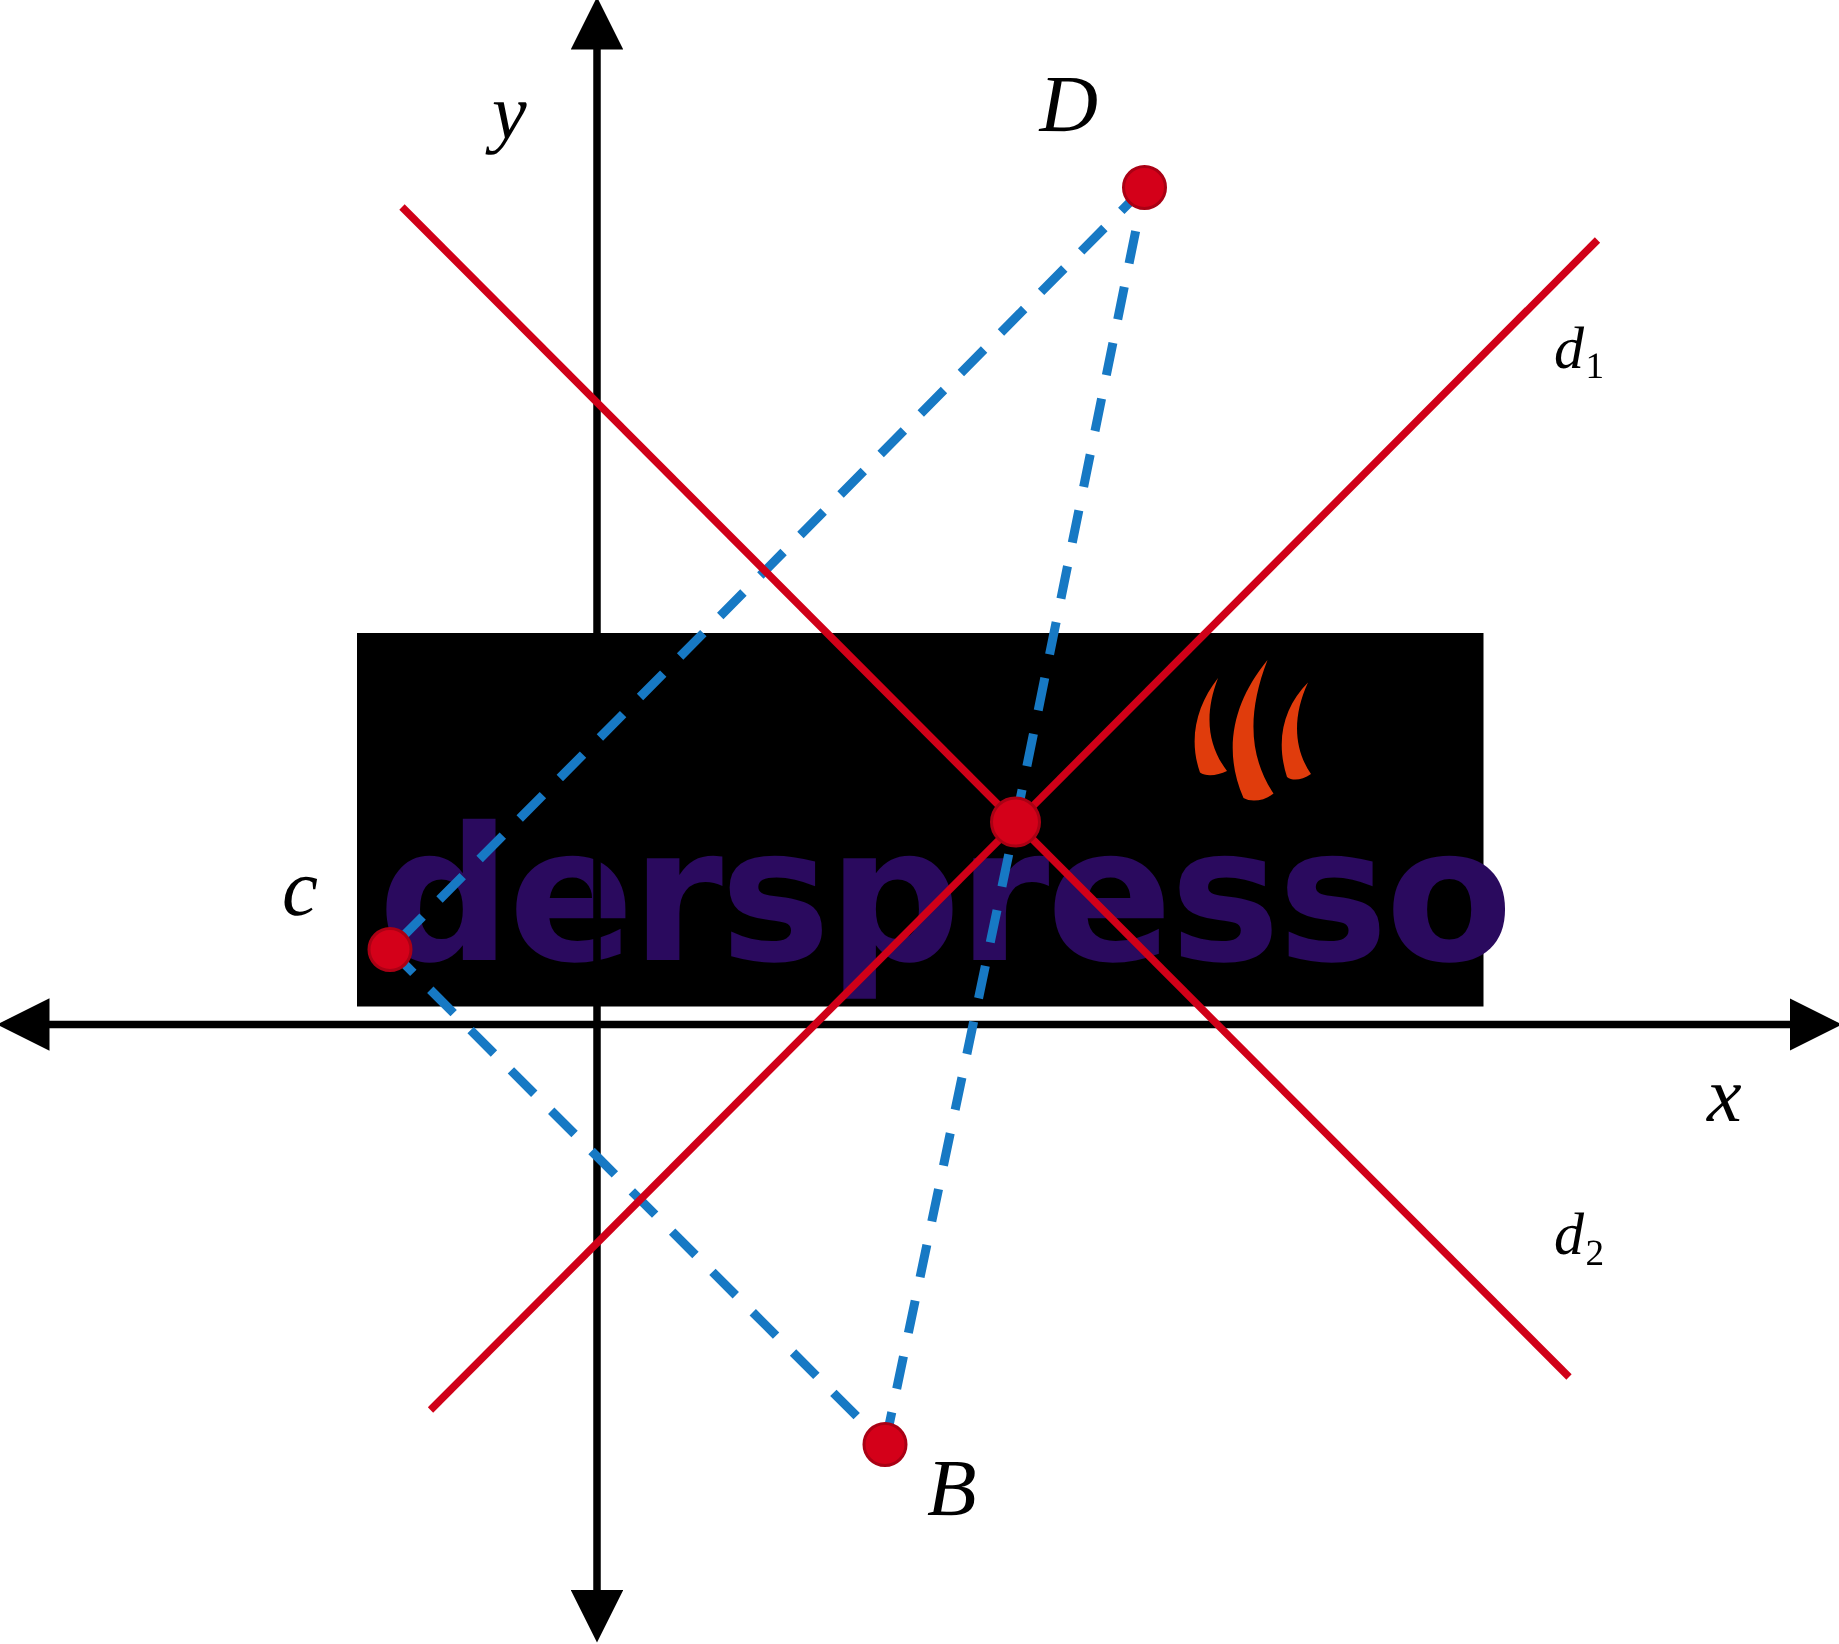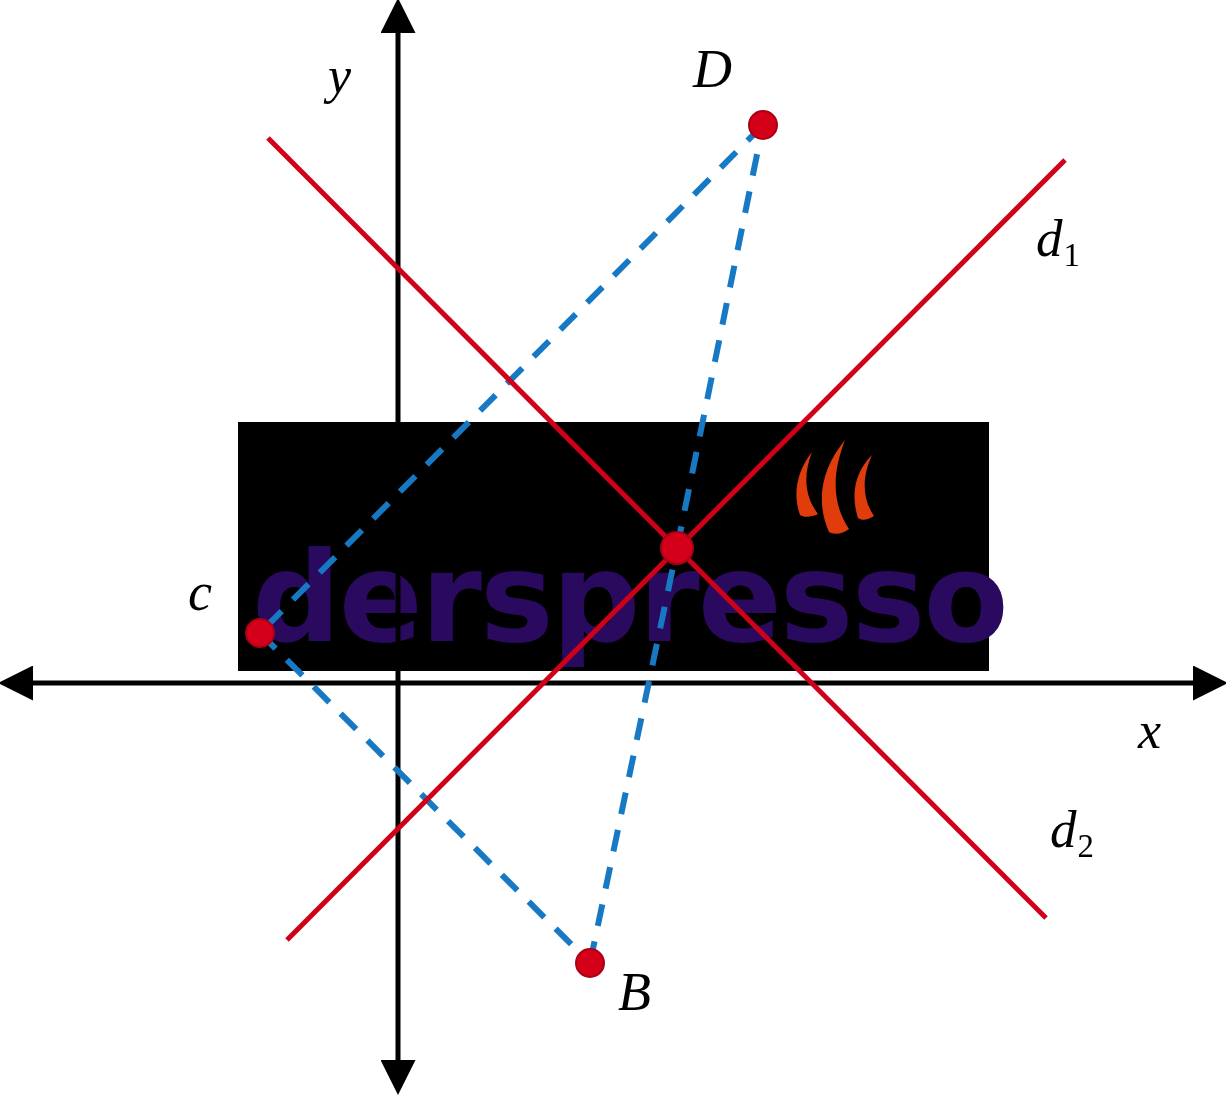--- a/index.html
+++ b/index.html
@@ -28,21 +28,21 @@
     position: absolute;
     font-family: "Liberation Serif", serif;
     font-style: italic;
     color: #000000;
     white-space: nowrap;
     line-height: 1;
     user-select: none;
   }
   .label-axis { font-size: 52px; }
   .label-point { font-size: 54px; }
-  .label-line { font-size: 53px; }
+  .label-line { font-size: 40px; }
   .label-line sub {
     font-size: 0.62em;
     font-style: normal;
     vertical-align: -0.30em;
     margin-left: 1px;
   }
   .wm-text {
     position: absolute;
     font-family: "DejaVu Sans", sans-serif;
     font-weight: bold;
@@ -95,20 +95,20 @@
         <circle cx="590" cy="963" r="14" fill="#d40019" stroke="#aa0014" stroke-width="2"></circle>
       </g>
   </svg>
 
   <div class="label label-axis" id="lbl-x" style="left: 1138px; top: 705px;">x</div>
   <div class="label label-axis" id="lbl-y" style="left: 328px; top: 50px;">y</div>
 
   <div class="label label-line" id="lbl-d1" style="left: 1036px; top: 212px;">
     <span>d</span><sub>1</sub>
   </div>
-  <div class="label label-line" id="lbl-d2" style="left: 1036px; top: 803px; margin-left: 14px;">
+  <div class="label label-line" id="lbl-d2" style="left: 1036px; top: 803px;">
     <span>d</span><sub>2</sub>
   </div>
 
   <div class="label label-point" id="lbl-D" style="left: 693px; top: 42px;">D</div>
   <div class="label label-point" id="lbl-C" style="left: 188px; top: 565px;">c</div>
   <div class="label label-point" id="lbl-B" style="left: 618px; top: 965px;">B</div>
 </div>
 
 </body></html>

